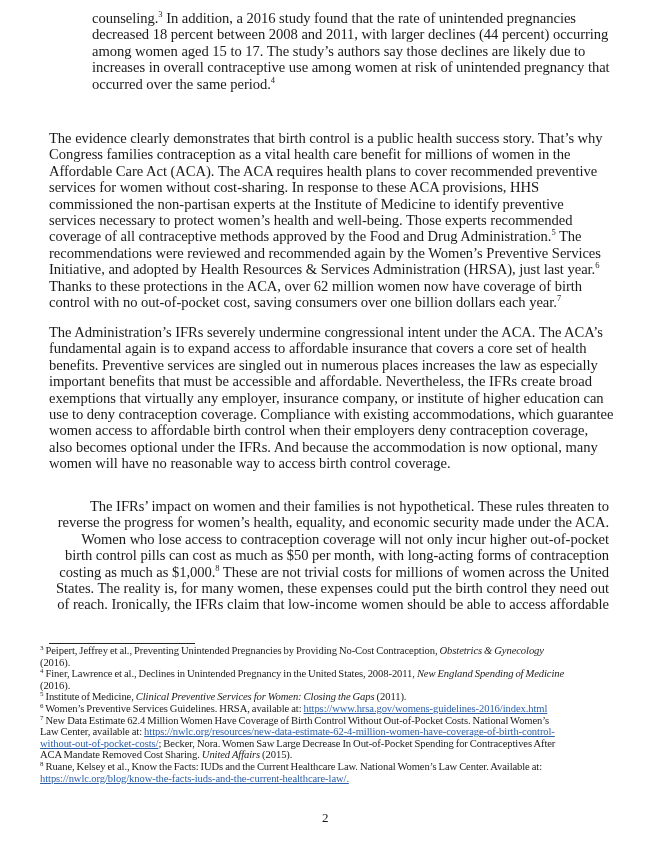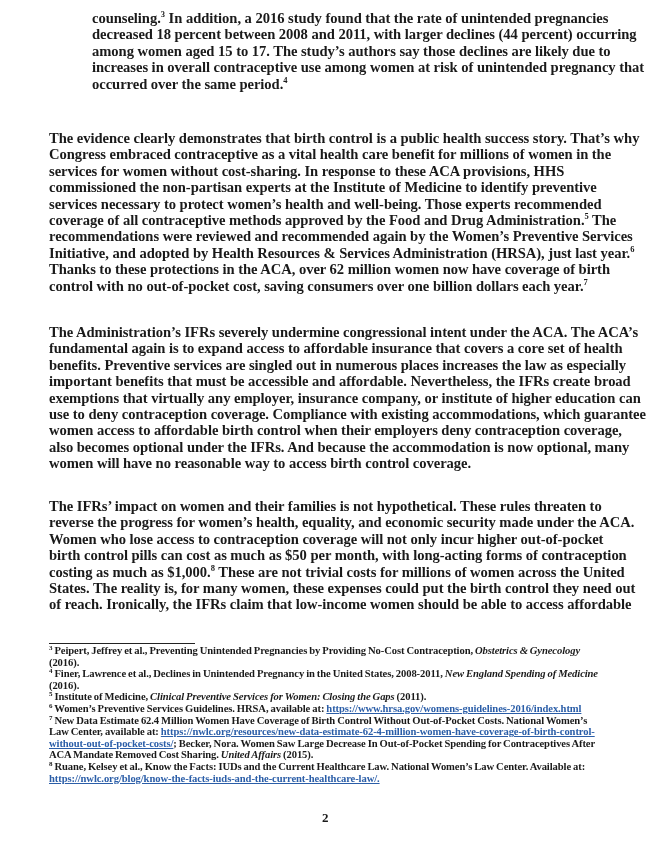--- a/index.html
+++ b/index.html
@@ -1,35 +1,35 @@
 <!DOCTYPE html>
 <html><head>
   <meta charset="utf-8">
   <style>
     html, body { margin: 0; padding: 0; background: #ffffff; }
     body {
       width: 656px; height: 864px; overflow: hidden; position: relative;
       font-family: "Liberation Serif", "DejaVu Serif", serif;
       color: #1a1a1a;
     }
-    .page { position: absolute; left: 0; top: 0; width: 568px; height: 864px; font-weight: bold; }
+    .page { position: absolute; left: 0; top: 0; width: 568px; height: 864px; }
     .para {
       position: absolute;
       font-size: 14.6px;
       line-height: 16.4px;
       margin: 0;
       letter-spacing: -0.05px;
     }
     .para sup, .fn sup { font-size: 8.5px; line-height: 0; vertical-align: 6px; }
     .p1 { left: 92px; top: 10px; width: 520px; }
     .p2 { left: 49px; top: 130px; width: 560px; }
     .p3 { left: 49px; top: 324px; width: 560px; }
-    .p4 { left: 49px; top: 498px; width: 560px; }
+    .p4 { left: 49px; top: 498px; width: 560px; text-align: right; }
     .rule { position: absolute; left: 49px; top: 643px; width: 146px; height: 1px; background: #222; }
-    .footnotes { position: absolute; left: 49px; top: 645px; width: 570px; }
+    .footnotes { position: absolute; left: 40px; top: 645px; width: 570px; }
     .fn {
       font-size: 10.6px; line-height: 11.6px; margin: 0;
       letter-spacing: -0.1px; word-spacing: -0.5px;
     }
     .fn sup { font-size: 7px; vertical-align: 4px; }
     .link { color: #2b5ea8; text-decoration: underline; }
     .pnum { position: absolute; left: 322px; top: 810px; font-size: 13px; }
     .line { display: block; white-space: nowrap; }
   </style>
 </head>
@@ -38,21 +38,22 @@
 <div class="page">
   <div class="para p1">
       <span class="line"><span>counseling.</span><sup>3</sup><span> In addition, a 2016 study found that the rate of unintended pregnancies</span></span>
       <span class="line"><span>decreased 18 percent between 2008 and 2011, with larger declines (44 percent) occurring</span></span>
       <span class="line"><span>among women aged 15 to 17. The study’s authors say those declines are likely due to</span></span>
       <span class="line"><span>increases in overall contraceptive use among women at risk of unintended pregnancy that</span></span>
       <span class="line"><span>occurred over the same period.</span><sup>4</sup></span>
     </div>
   <div class="para p2">
       <span class="line"><span>The evidence clearly demonstrates that birth control is a public health success story. That’s why</span></span>
-      <span class="line"><span>Congress embraced contraceptive as a vital health care benefit for millions of women in the</span></span>
+      <span class="line"><span>Congress families contraception as a vital health care benefit for millions of women in the</span></span>
+      <span class="line"><span>Affordable Care Act (ACA). The ACA requires health plans to cover recommended preventive</span></span>
       <span class="line"><span>services for women without cost-sharing. In response to these ACA provisions, HHS</span></span>
       <span class="line"><span>commissioned the non-partisan experts at the Institute of Medicine to identify preventive</span></span>
       <span class="line"><span>services necessary to protect women’s health and well-being. Those experts recommended</span></span>
       <span class="line"><span>coverage of all contraceptive methods approved by the Food and Drug Administration.</span><sup>5</sup><span> The</span></span>
       <span class="line"><span>recommendations were reviewed and recommended again by the Women’s Preventive Services</span></span>
       <span class="line"><span>Initiative, and adopted by Health Resources &amp; Services Administration (HRSA), just last year.</span><sup>6</sup></span>
       <span class="line"><span>Thanks to these protections in the ACA, over 62 million women now have coverage of birth</span></span>
       <span class="line"><span>control with no out-of-pocket cost, saving consumers over one billion dollars each year.</span><sup>7</sup></span>
     </div>
   <div class="para p3">

